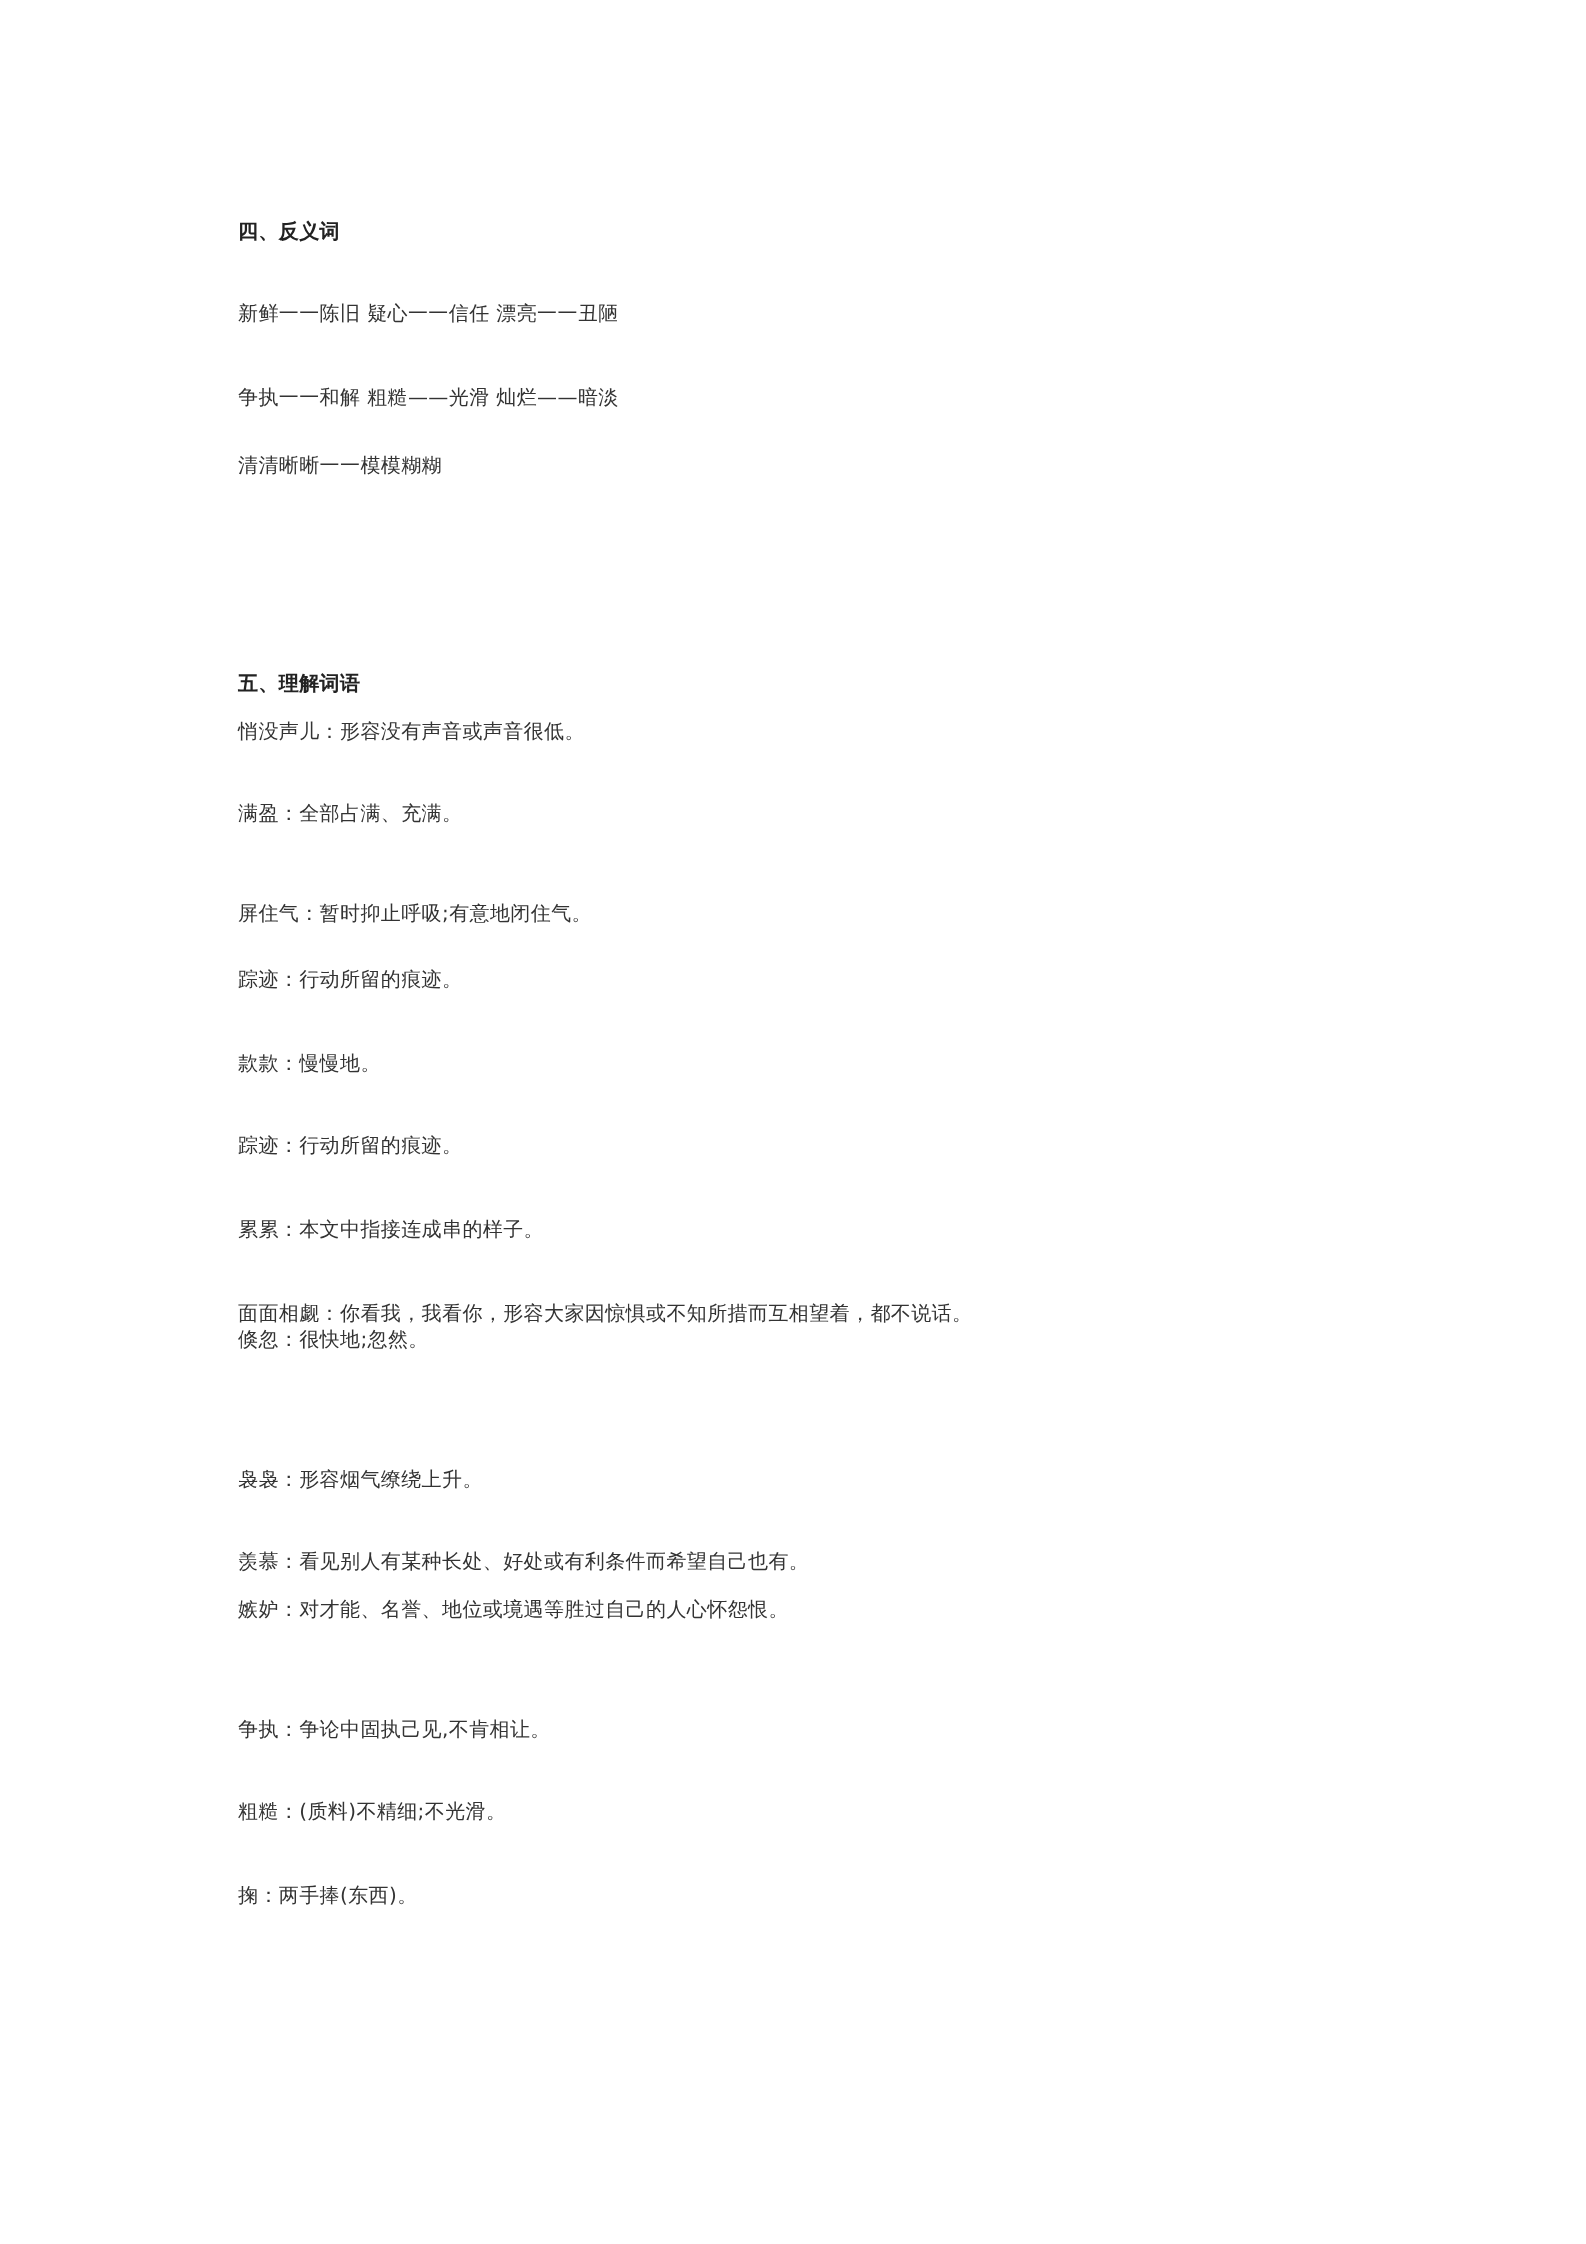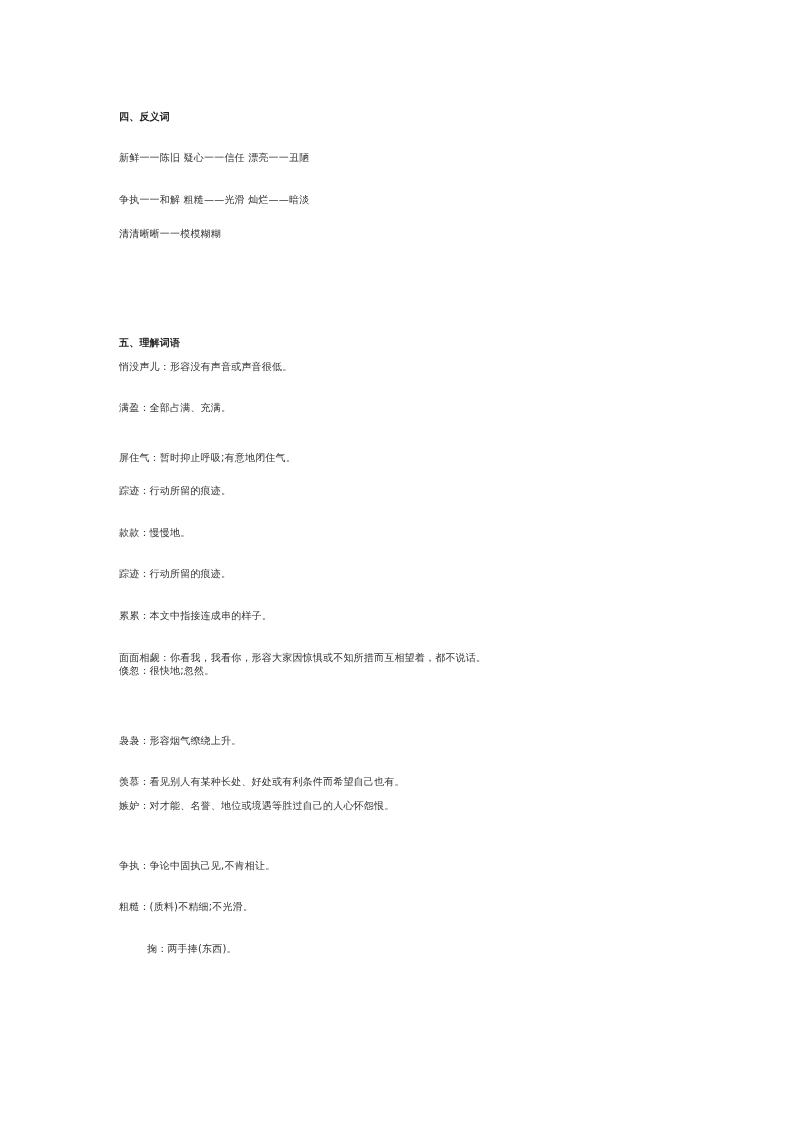--- a/index.html
+++ b/index.html
@@ -35,14 +35,14 @@
   <div class="line" style="top:523px;">款款：慢慢地。</div>
   <div class="line" style="top:564px;">踪迹：行动所留的痕迹。</div>
   <div class="line" style="top:606px;">累累：本文中指接连成串的样子。</div>
   <div class="line" style="top:648px;">面面相觑：你看我，我看你，形容大家因惊惧或不知所措而互相望着，都不说话。</div>
   <div class="line" style="top:661px;">倏忽：很快地;忽然。</div>
   <div class="line" style="top:731px;">袅袅：形容烟气缭绕上升。</div>
   <div class="line" style="top:772px;">羡慕：看见别人有某种长处、好处或有利条件而希望自己也有。</div>
   <div class="line" style="top:796px;">嫉妒：对才能、名誉、地位或境遇等胜过自己的人心怀怨恨。</div>
   <div class="line" style="top:856px;">争执：争论中固执己见,不肯相让。</div>
   <div class="line" style="top:897px;">粗糙：(质料)不精细;不光滑。</div>
-  <div class="line" style="top:939px;margin-left:28px;">掬：两手捧(东西)。</div>
+  <div class="line" style="top:939px;">掬：两手捧(东西)。</div>
 </div>
 
 </body></html>

